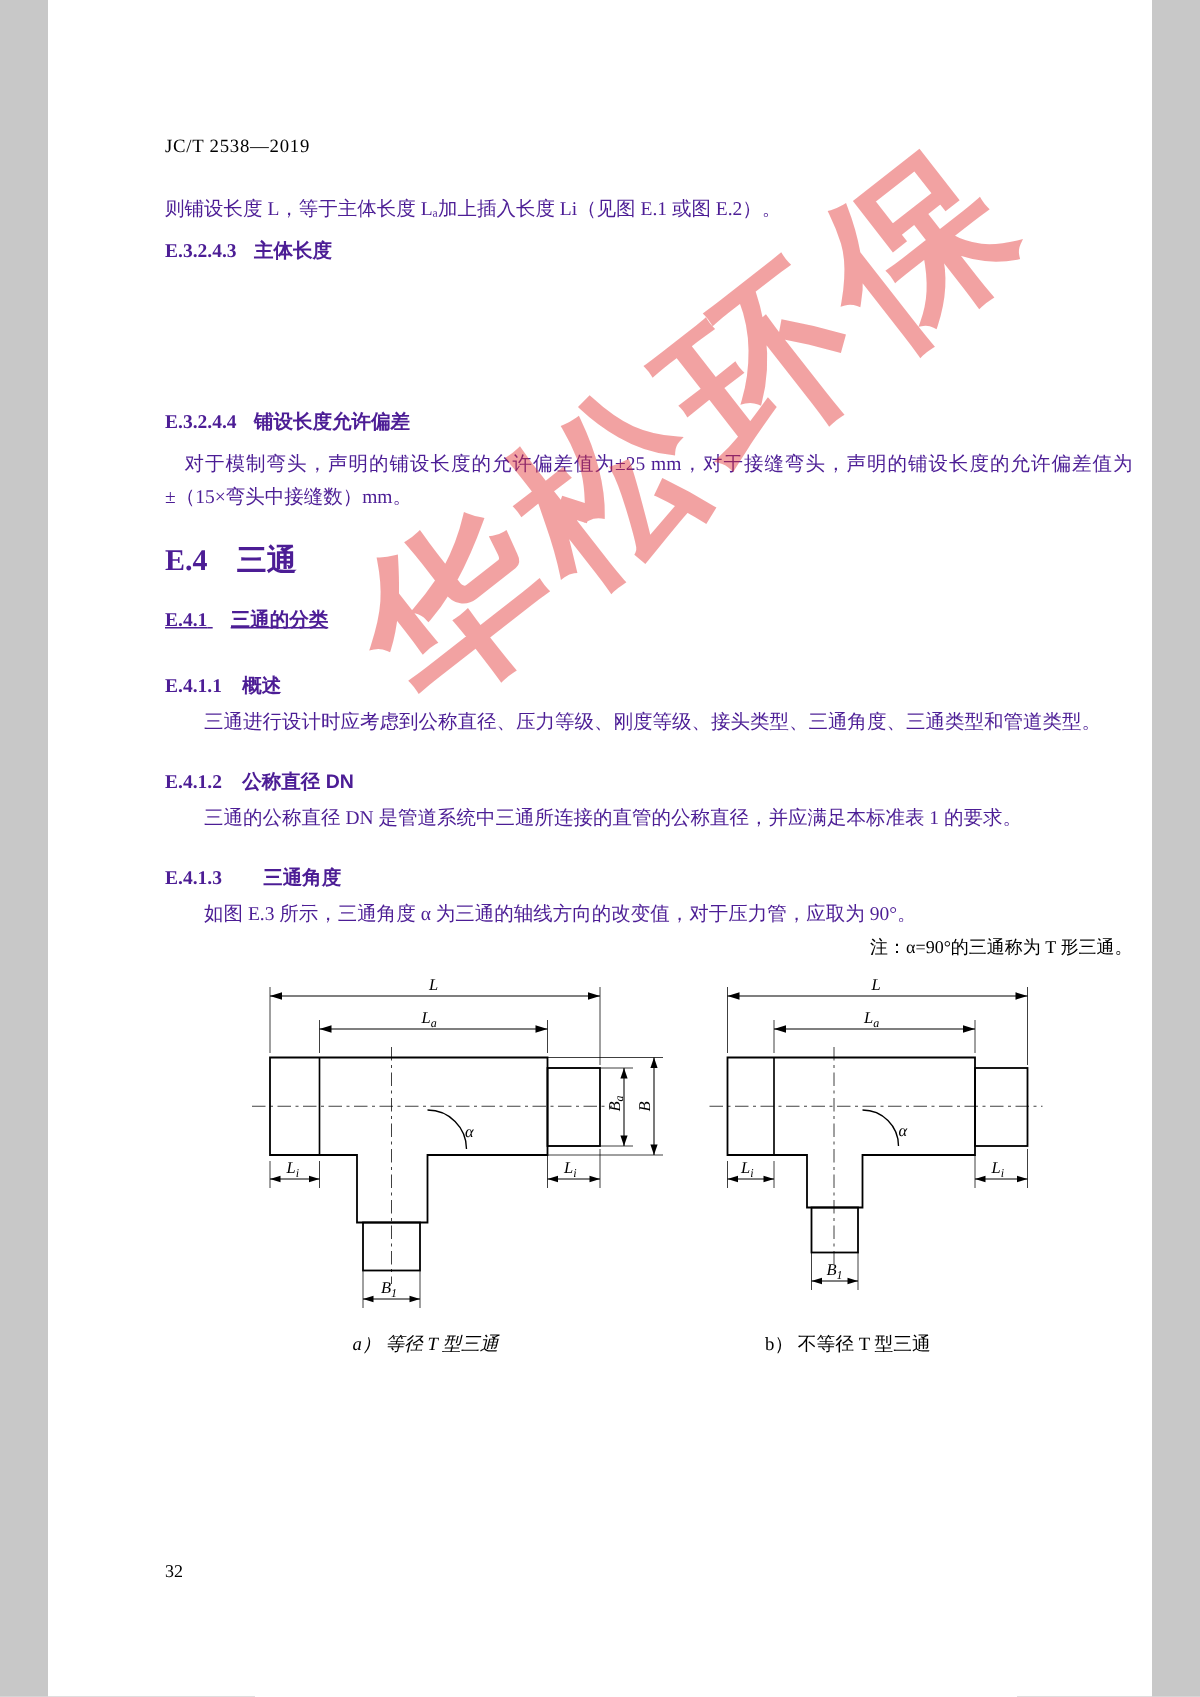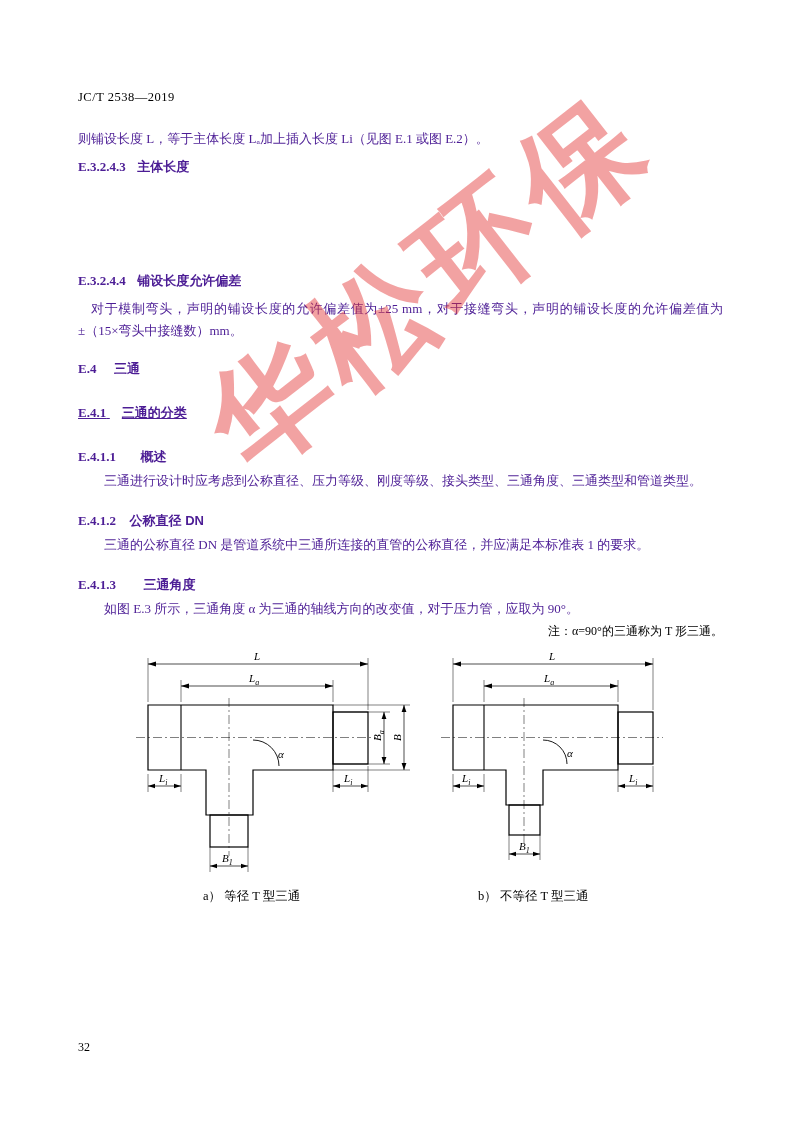--- a/index.html
+++ b/index.html
@@ -5,21 +5,21 @@
   html, body {
     margin: 0;
     padding: 0;
     background: #c8c8c8;
   }
   body {
     font-family: "Liberation Serif", "DejaVu Serif", serif;
   }
   .page {
     position: relative;
-    width: 800px;
+    width: 736px;
     height: 1131px;
     background: #ffffff;
     margin: 0 auto;
     overflow: hidden;
     box-sizing: border-box;
     padding-left: 36px;
   }
   .page-inner {
     position: absolute;
     left: 78px;
@@ -56,21 +56,21 @@
     font-weight: bold;
     font-size: 13px;
     font-family: "Liberation Sans", "DejaVu Sans", sans-serif;
     color: #4c1d95;
   }
   .heading-num {
     font-family: "Liberation Serif", "DejaVu Serif", serif;
     font-weight: bold;
   }
   .h-sec {
-    font-size: 13px;
+    font-size: 20px;
   }
   .note {
     position: absolute;
     font-size: 12px;
     text-align: right;
   }
   .figcaption {
     position: absolute;
     font-size: 13px;
     font-weight: bold;
@@ -144,21 +144,21 @@
       <span style="margin-left:14px;">三通</span>
     </div>
 
     <div class="heading" style="top:404px;left:0;text-decoration:underline;">
       <span class="heading-num">E.4.1</span>
       <span style="margin-left:12px;">三通的分类</span>
     </div>
 
     <div class="heading" style="top:448px;left:0;">
       <span class="heading-num">E.4.1.1</span>
-      <span style="margin-left:21px;">概述</span>
+      <span style="margin-left:10px;">概述</span>
     </div>
 
     <div class="para body-text indent2" style="top:470px;">
       <span>三通进行设计时应考虑到公称直径、压力等级、刚度等级、接头类型、三通角度、三通类型和管道类型。</span>
     </div>
 
     <div class="heading" style="top:512px;left:0;">
       <span class="heading-num">E.4.1.2</span>
       <span style="margin-left:10px;">公称直径 DN</span>
     </div>
@@ -288,21 +288,21 @@
 
           <text x="471" y="20">L</text>
           <text x="466" y="42">L<tspan font-size="8" dy="2.5">a</tspan></text>
           <text x="384" y="142">L<tspan font-size="8" dy="2.5">i</tspan></text>
           <text x="551" y="142">L<tspan font-size="8" dy="2.5">i</tspan></text>
           <text x="489" y="117" font-size="11">α</text>
           <text x="441" y="210">B<tspan font-size="8" dy="2.5">1</tspan></text>
         </g>
       </svg>
 
-      <div class="subcap" style="top:248px;left:125px;">a） 等径 T 型三通</div>
+      <div class="subcap" style="top:248px;left:125px;font-style:italic;">a） 等径 T 型三通</div>
       <div class="subcap" style="top:248px;left:400px;">b） 不等径 T 型三通</div>
     </div>
 
 
     <div class="pagenum">32</div>
   </div>
 
   <div class="watermark">华松环保</div>
 </div>
 

